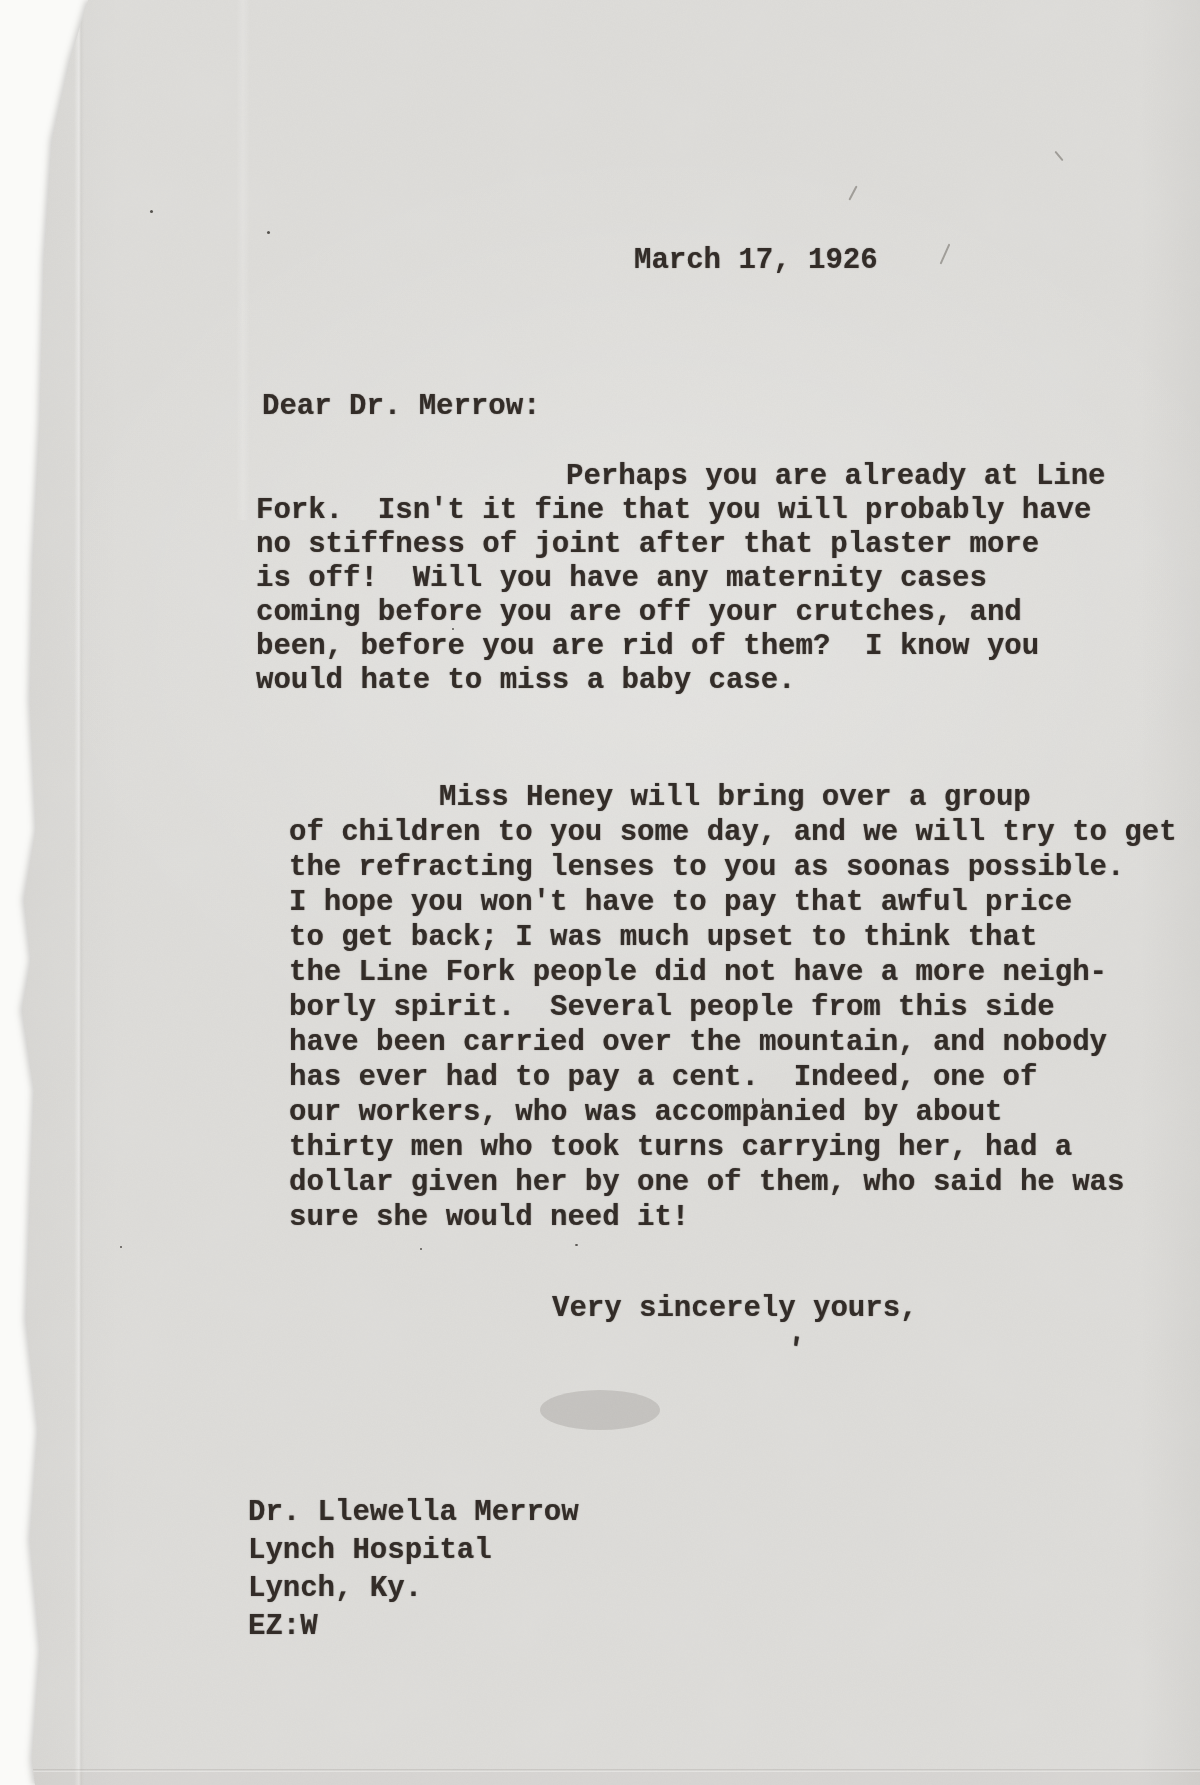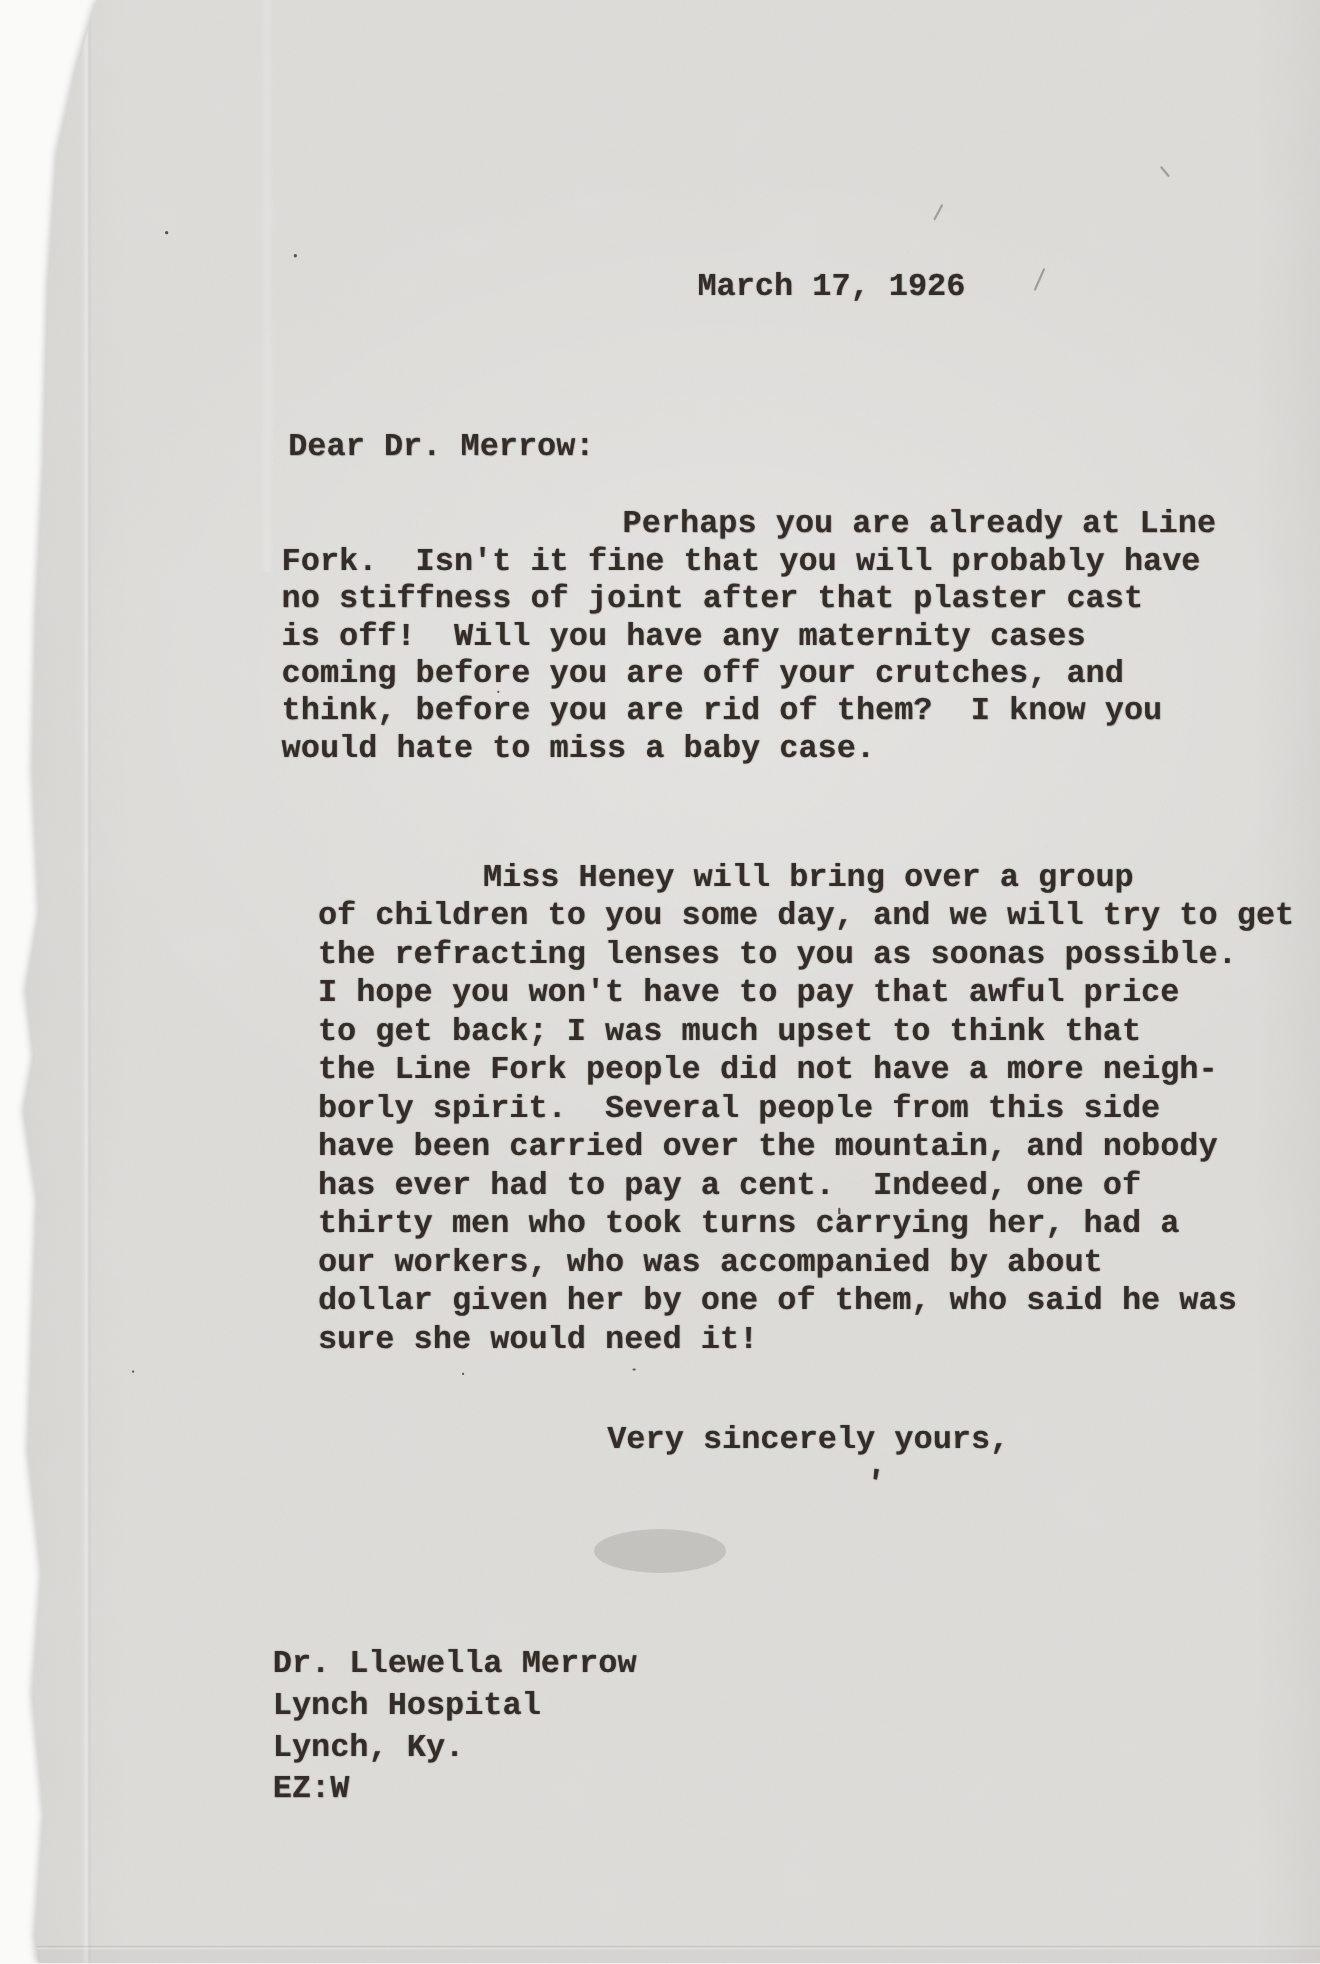--- a/index.html
+++ b/index.html
@@ -81,39 +81,39 @@
     <div class="scratch" style="left:1058px;top:150px;width:2px;height:12px;transform:rotate(-40deg);"></div>
     <div class="smudge" style="left:540px;top:1390px;width:120px;height:40px;"></div>
 
     <div class="letter ink">
       <div class="date line">March 17, 1926</div>
       <div class="salutation line">Dear Dr. Merrow:</div>
 
       <div class="para1">
         <div class="line">Perhaps you are already at Line</div>
         <div class="line">Fork.  Isn't it fine that you will probably have</div>
-        <div class="line">no stiffness of joint after that plaster cast</div>
+        <div class="line">no stiffness of joint after that plaster more</div>
         <div class="line">is off!  Will you have any maternity cases</div>
         <div class="line">coming before you are off your crutches, and</div>
-        <div class="line">think, before you are rid of them?  I know you</div>
+        <div class="line">been, before you are rid of them?  I know you</div>
         <div class="line">would hate to miss a baby case.</div>
       </div>
 
       <div class="para2">
         <div class="line">Miss Heney will bring over a group</div>
         <div class="line">of children to you some day, and we will try to get</div>
         <div class="line">the refracting lenses to you as soonas possible.</div>
         <div class="line">I hope you won't have to pay that awful price</div>
         <div class="line">to get back; I was much upset to think that</div>
         <div class="line">the Line Fork people did not have a more neigh-</div>
         <div class="line">borly spirit.  Several people from this side</div>
         <div class="line">have been carried over the mountain, and nobody</div>
         <div class="line">has ever had to pay a cent.  Indeed, one of</div>
+        <div class="line">our workers, who was accompanied by about</div>
         <div class="line">thirty men who took turns carrying her, had a</div>
-        <div class="line">our workers, who was accompanied by about</div>
         <div class="line">dollar given her by one of them, who said he was</div>
         <div class="line">sure she would need it!</div>
       </div>
 
       <div class="closing line">Very sincerely yours,</div>
       <div class="stray-mark">'</div>
 
       <div class="signature">
         <div class="line">Dr. Llewella Merrow</div>
         <div class="line">Lynch Hospital</div>

